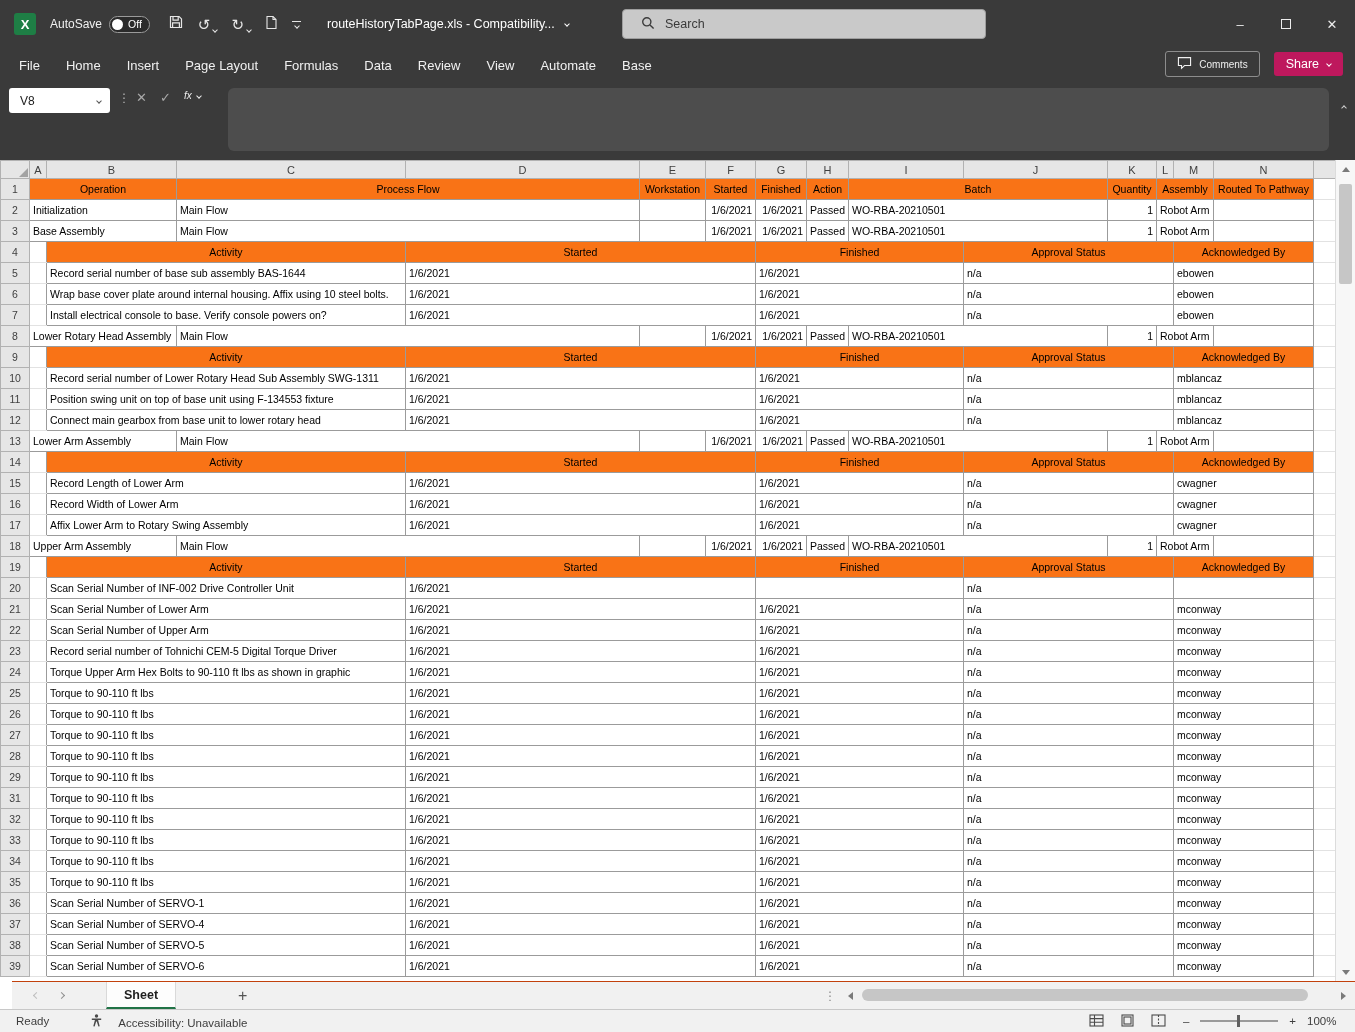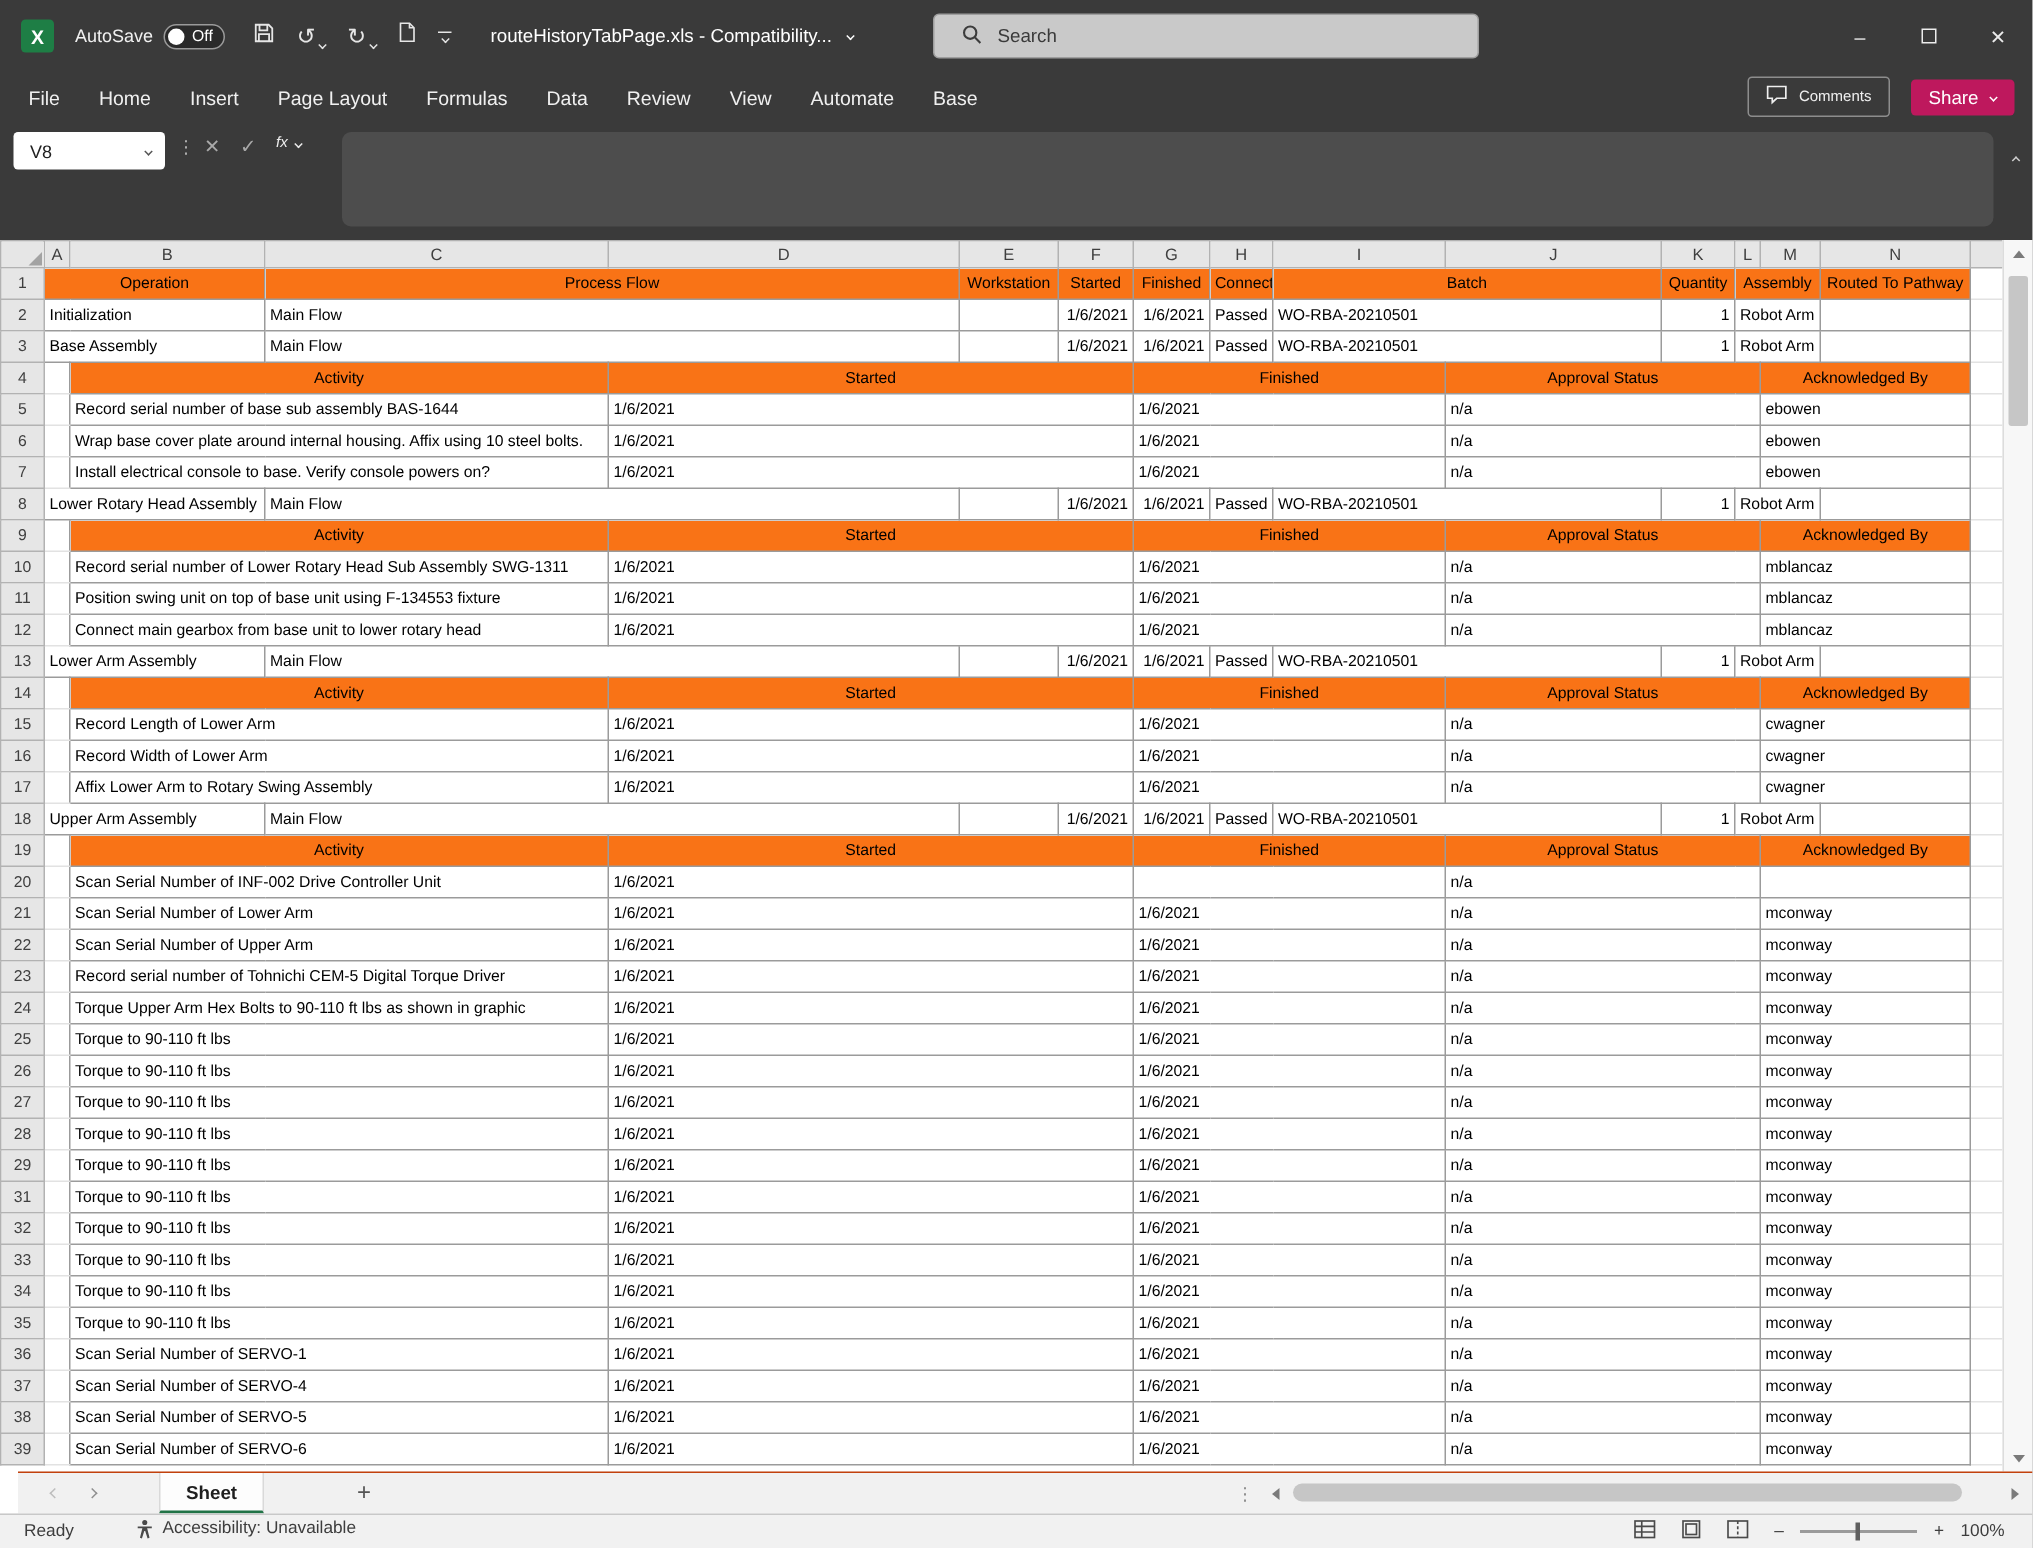--- a/index.html
+++ b/index.html
@@ -73,21 +73,21 @@
   .sheet-tab { margin-left:42px; height:100%; display:flex; align-items:center; padding:0 17px; background:#fdfdfd; border-left:1px solid #d9d9d9; border-right:1px solid #d9d9d9; border-bottom:2px solid #217346; font-size:12.5px; font-weight:bold; color:#1f1f1f; }
   .add-sheet { margin-left:62px; color:#555; font-size:16px; line-height:1; }
   .tab-splitter { position:absolute; left:812px; color:#8a8a8a; font-size:12px; }
   .hscroll { position:absolute; left:832px; right:6px; top:5px; height:17px; }
   .hthumb { position:absolute; left:18px; width:446px; top:2px; height:12px; background:#c6c6c6; border-radius:6px; }
   .h-arrow { position:absolute; top:3px; width:12px; height:12px; display:flex; align-items:center; justify-content:center; }
 
   
   .statusbar { position:absolute; top:1009px; left:0; right:0; height:23px; background:#f1f1f1; border-top:1px solid #c8c8c8; display:flex; align-items:center; font-size:11.5px; color:#3d3d3d; }
   .sb-ready { margin-left:16px; }
-  .sb-access { margin-left:42px; display:flex; align-items:flex-start; gap:6px; }
+  .sb-access { margin-left:42px; display:flex; align-items:flex-end; gap:16px; }
   .statusbar-right { position:absolute; right:14px; display:flex; align-items:center; gap:17px; }
   .view-icons { display:flex; align-items:center; gap:16px; }
   .zoom-group { display:flex; align-items:center; gap:11px; }
   .ztrack { position:relative; width:78px; height:2px; background:#9a9a9a; }
   .zthumb { position:absolute; left:37px; top:-5px; width:3px; height:12px; background:#5f5f5f; }
   .zoom-pct { min-width:34px; text-align:left; }
 
   .chev { display:inline-block; width:5px; height:5px; border:solid currentColor; border-width:0 1.4px 1.4px 0; transform:rotate(45deg); }
   .chev.sm { width:4px; height:4px; }
   .chev.up { transform:rotate(225deg); }
@@ -247,21 +247,21 @@
             <th>N</th>
             <th></th>
           </tr>
           <tr>
             <td class="rh">1</td>
             <td colspan="2" class="tc hdr c">Operation</td>
             <td colspan="2" class="tc hdr c">Process Flow</td>
             <td colspan="1" class="tc hdr c">Workstation</td>
             <td colspan="1" class="tc hdr c">Started</td>
             <td colspan="1" class="tc hdr c">Finished</td>
-            <td colspan="1" class="tc hdr c">Connect</td>
+            <td colspan="1" class="tc hdr c">Action</td>
             <td colspan="2" class="tc hdr c">Batch</td>
             <td colspan="1" class="tc hdr c">Quantity</td>
             <td colspan="2" class="tc hdr c">Assembly</td>
             <td colspan="1" class="tc hdr c">Routed To Pathway</td>
             <td class="ec"></td>
           </tr>
           <tr>
             <td class="rh">2</td>
             <td colspan="2" class="tc l">Initialization</td>
             <td colspan="2" class="tc l">Main Flow</td>

